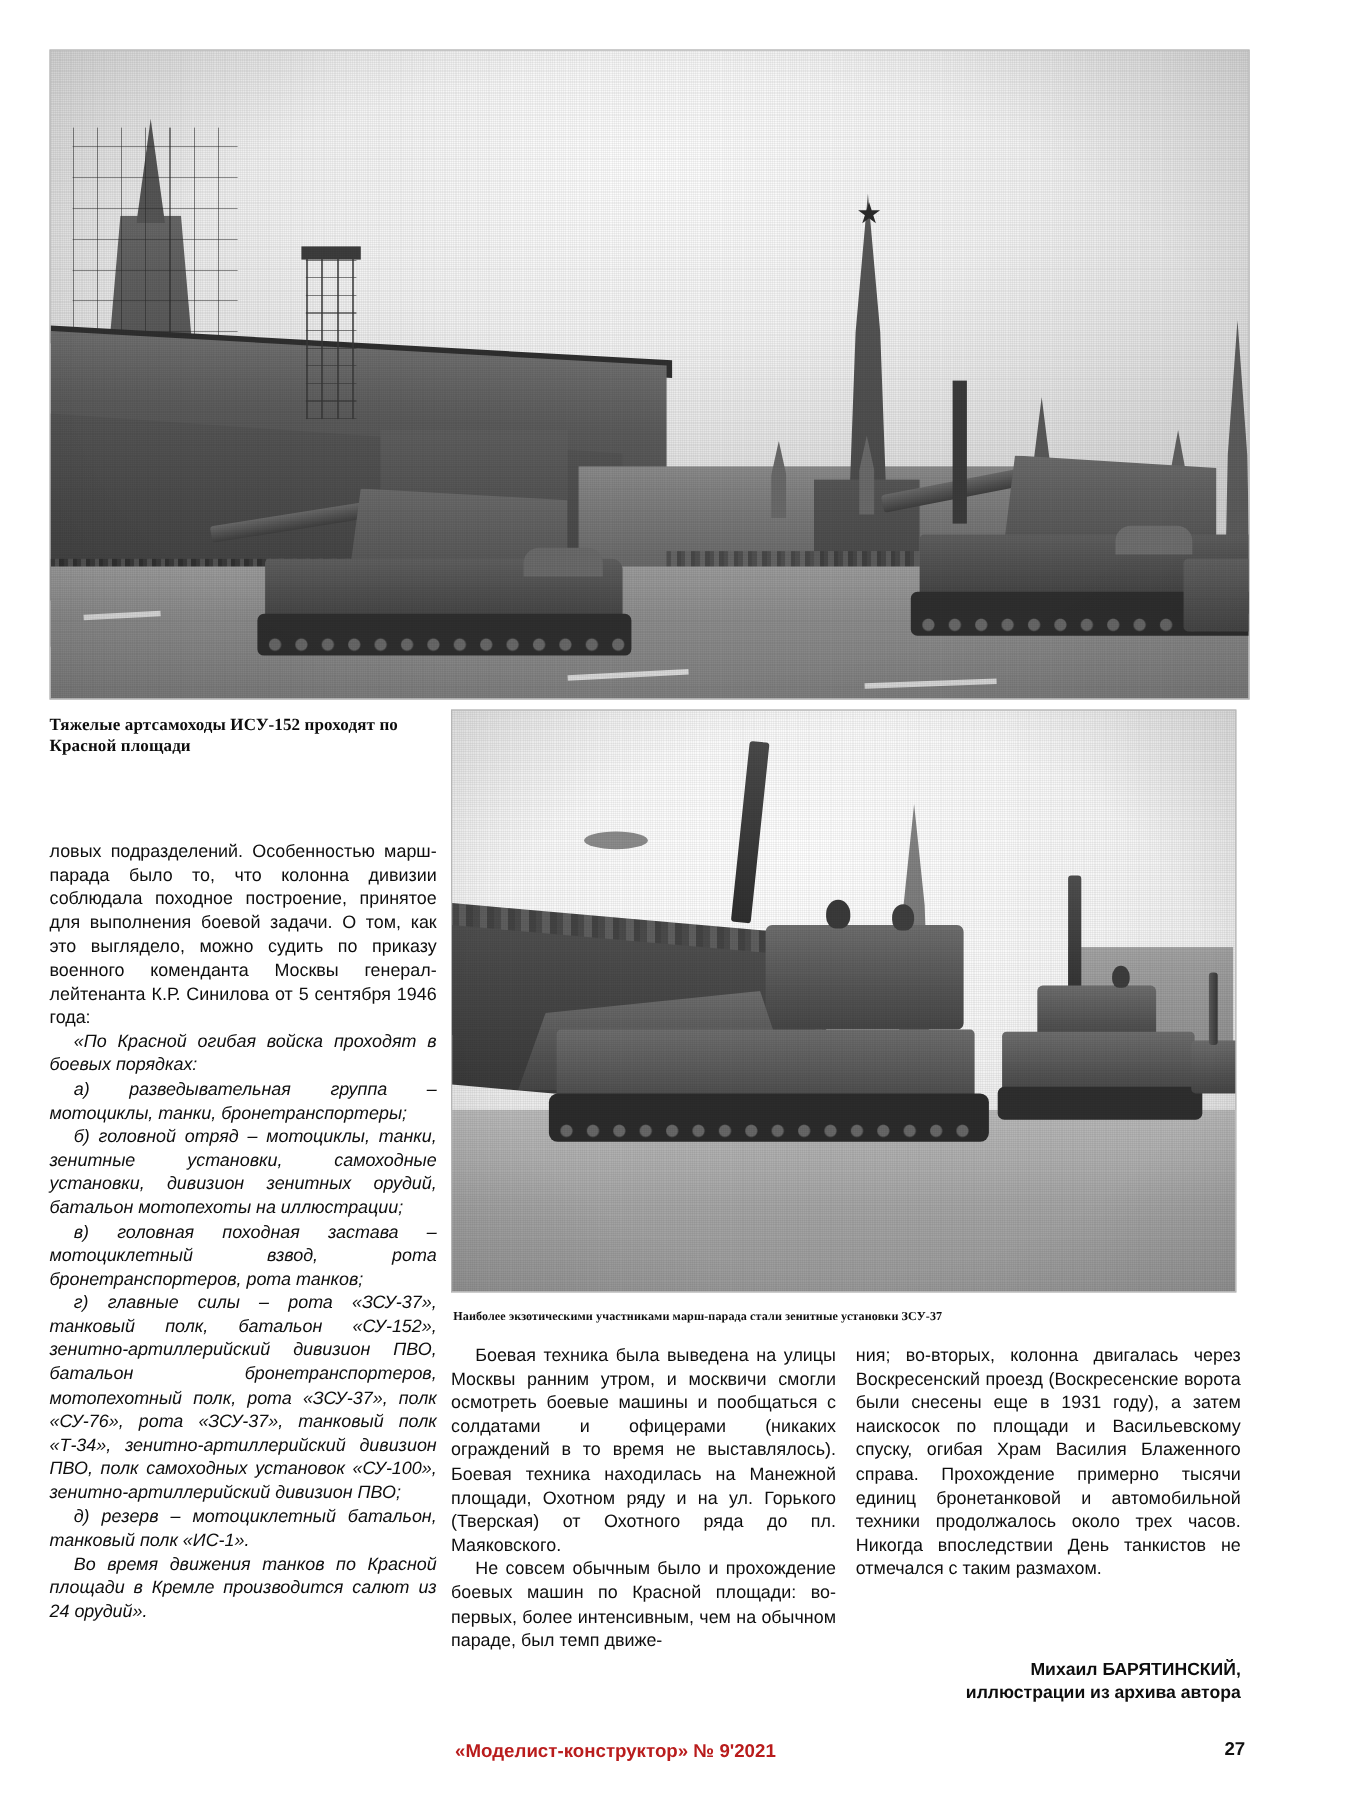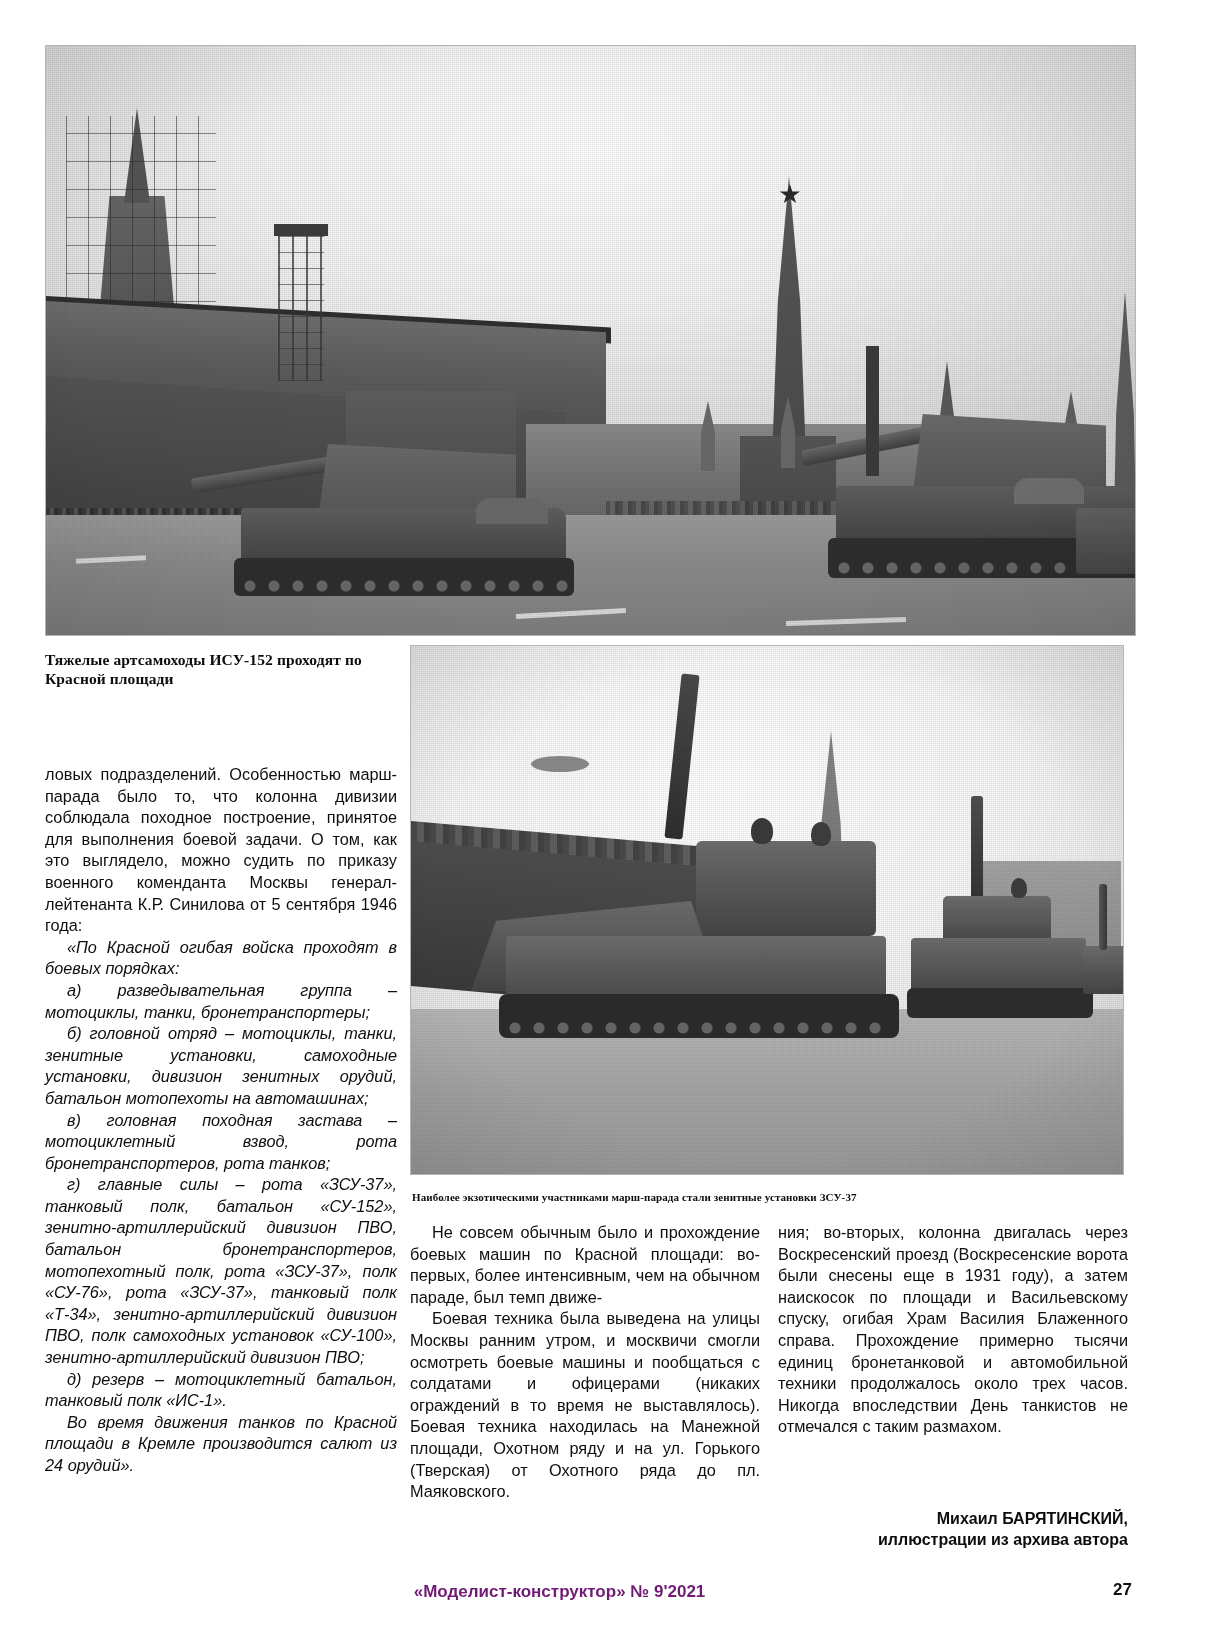--- a/index.html
+++ b/index.html
@@ -393,21 +393,21 @@
     height: 34px;
   }
   .footer-title {
     position: absolute;
     left: 0;
     right: 0;
     top: 2px;
     text-align: center;
     font-size: 17px;
     font-weight: bold;
-    color: #701a75;
+    color: #b91c1c;
     padding-right: 60px;
   }
   .footer-page {
     position: absolute;
     right: 2px;
     top: 0;
     font-size: 17px;
     font-weight: bold;
     color: #111;
   }
@@ -520,30 +520,30 @@
     <div class="grain"></div>
     <div class="vignette"></div>
   </div>
 
   <div class="caption caption-bottom">Наиболее экзотическими участниками марш-парада стали зенитные установки ЗСУ-37</div>
 
   <div class="col col-left">
     <p class="noindent">ловых подразделений. Особенностью марш-парада было то, что колонна дивизии соблюдала походное построение, принятое для выполнения боевой задачи. О том, как это выглядело, можно судить по приказу военного коменданта Москвы генерал-лейтенанта К.Р. Синилова от 5 сентября 1946 года:</p>
     <p class="it">«По Красной огибая войска проходят в боевых порядках:</p>
     <p class="it">а) разведывательная группа – мотоциклы, танки, бронетранспортеры;</p>
-    <p class="it">б) головной отряд – мотоциклы, танки, зенитные установки, самоходные установки, дивизион зенитных орудий, батальон мотопехоты на автомашинах;</p>
+    <p class="it">б) головной отряд – мотоциклы, танки, зенитные установки, самоходные установки, дивизион зенитных орудий, батальон мотопехоты на иллюстрации;</p>
     <p class="it">в) головная походная застава – мотоциклетный взвод, рота бронетранспортеров, рота танков;</p>
     <p class="it">г) главные силы – рота «ЗСУ-37», танковый полк, батальон «СУ-152», зенитно-артиллерийский дивизион ПВО, батальон бронетранспортеров, мотопехотный полк, рота «ЗСУ-37», полк «СУ-76», рота «ЗСУ-37», танковый полк «Т-34», зенитно-артиллерийский дивизион ПВО, полк самоходных установок «СУ-100», зенитно-артиллерийский дивизион ПВО;</p>
     <p class="it">д) резерв – мотоциклетный батальон, танковый полк «ИС-1».</p>
     <p class="it">Во время движения танков по Красной площади в Кремле производится салют из 24 орудий».</p>
   </div>
 
   <div class="col col-mid">
+    <p>Боевая техника была выведена на улицы Москвы ранним утром, и москвичи смогли осмотреть боевые машины и пообщаться с солдатами и офицерами (никаких ограждений в то время не выставлялось). Боевая техника находилась на Манежной площади, Охотном ряду и на ул. Горького (Тверская) от Охотного ряда до пл. Маяковского.</p>
     <p>Не совсем обычным было и прохождение боевых машин по Красной площади: во-первых, более интенсивным, чем на обычном параде, был темп движе-</p>
-    <p>Боевая техника была выведена на улицы Москвы ранним утром, и москвичи смогли осмотреть боевые машины и пообщаться с солдатами и офицерами (никаких ограждений в то время не выставлялось). Боевая техника находилась на Манежной площади, Охотном ряду и на ул. Горького (Тверская) от Охотного ряда до пл. Маяковского.</p>
   </div>
 
   <div class="col col-right">
     <p class="noindent">ния; во-вторых, колонна двигалась через Воскресенский проезд (Воскресенские ворота были снесены еще в 1931 году), а затем наискосок по площади и Васильевскому спуску, огибая Храм Василия Блаженного справа. Прохождение примерно тысячи единиц бронетанковой и автомобильной техники продолжалось около трех часов. Никогда впоследствии День танкистов не отмечался с таким размахом.</p>
   </div>
 
   <div class="byline">
     <div>Михаил БАРЯТИНСКИЙ,</div>
     <div>иллюстрации из архива автора</div>
   </div>

